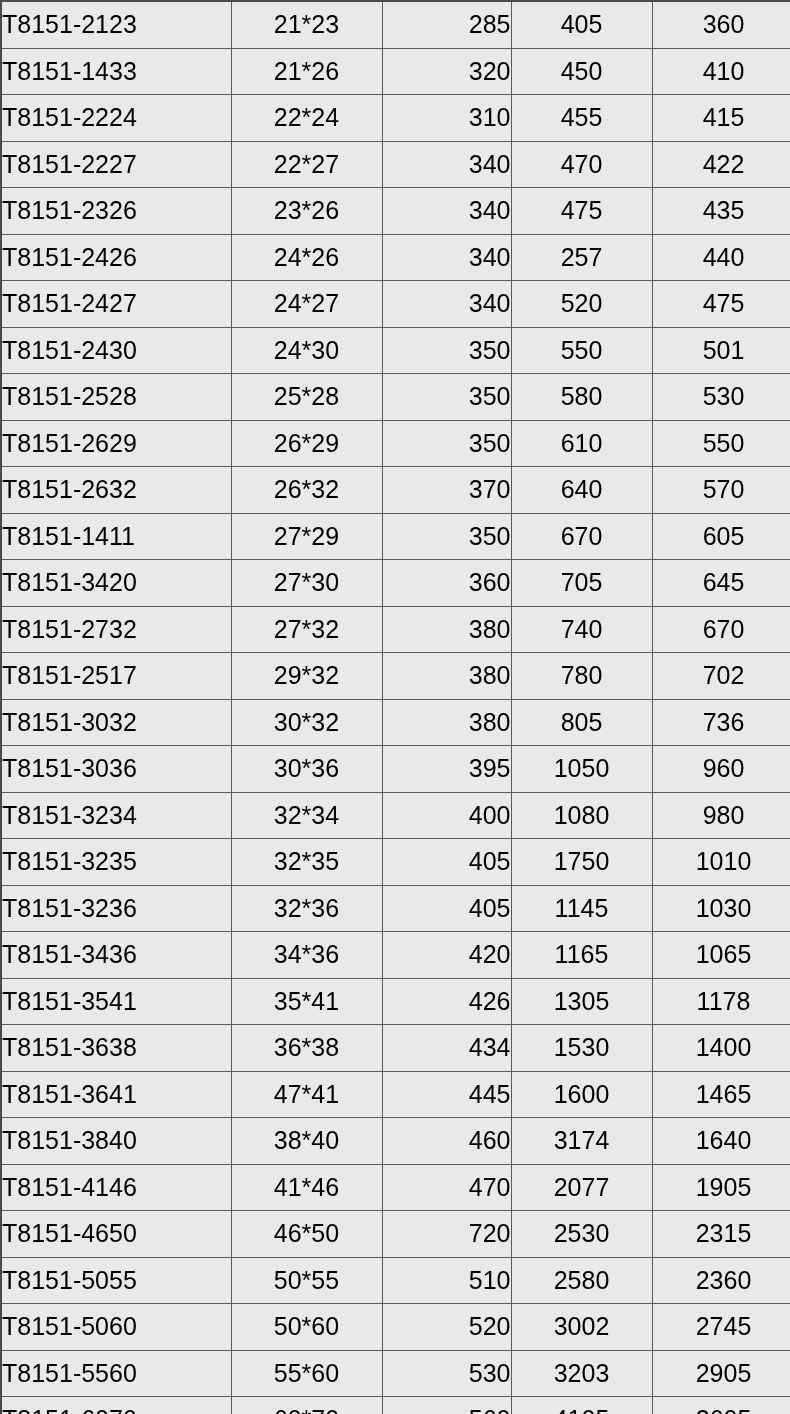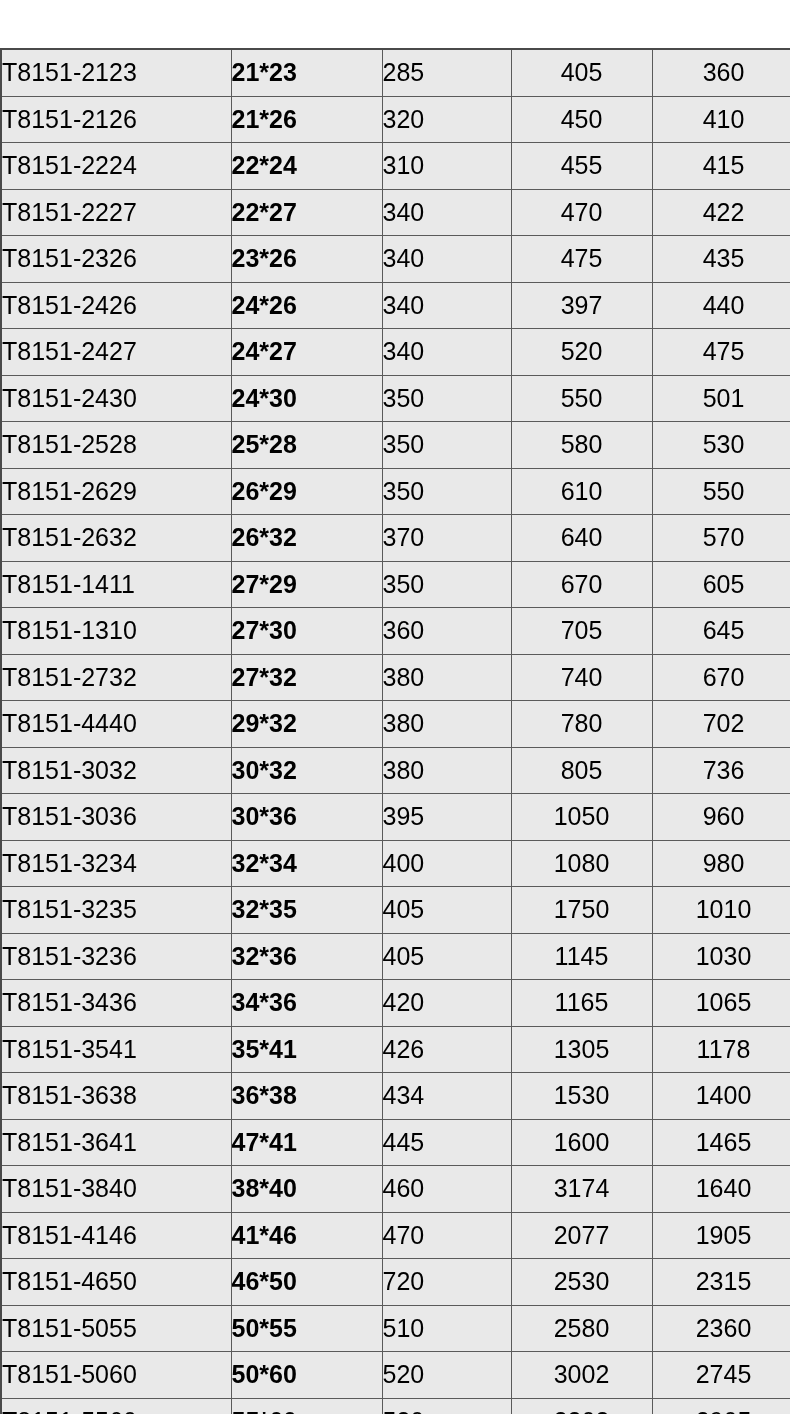--- a/index.html
+++ b/index.html
@@ -11,21 +11,20 @@
     width: 790px;
     height: 1414px;
     font-family: "Liberation Sans", sans-serif;
   }
   .sheet {
     width: 790px;
     height: 1108px;
     box-sizing: border-box;
     background: #ffffff;
     display: block;
-    margin-top: 48px;
   }
   table.spec {
     width: 790px;
     border-collapse: collapse;
     table-layout: fixed;
     background: #e8e8e8;
   }
   table.spec td {
     border: 1px solid #5a5a5a;
     height: 45.5px;
@@ -38,26 +37,25 @@
     white-space: nowrap;
   }
   td.c-model {
     width: 230px;
     text-align: left;
     padding-left: 12px;
     box-sizing: border-box;
   }
   td.c-size {
     width: 150px;
-    text-align: left;
-    font-weight: bold;
+    text-align: center;
   }
   td.c-v1 {
     width: 128px;
-    text-align: left;
+    text-align: right;
   }
   td.c-v2 {
     width: 140px;
     text-align: center;
   }
   td.c-v3 {
     width: 142px;
     text-align: center;
   }
   
@@ -75,21 +73,21 @@
   <table class="spec">
     <tbody>
         <tr>
           <td class="c-model">T8151-2123</td>
           <td class="c-size">21*23</td>
           <td class="c-v1">285</td>
           <td class="c-v2">405</td>
           <td class="c-v3">360</td>
         </tr>
         <tr>
-          <td class="c-model">T8151-2126</td>
+          <td class="c-model">T8151-1433</td>
           <td class="c-size">21*26</td>
           <td class="c-v1">320</td>
           <td class="c-v2">450</td>
           <td class="c-v3">410</td>
         </tr>
         <tr>
           <td class="c-model">T8151-2224</td>
           <td class="c-size">22*24</td>
           <td class="c-v1">310</td>
           <td class="c-v2">455</td>
@@ -106,21 +104,21 @@
           <td class="c-model">T8151-2326</td>
           <td class="c-size">23*26</td>
           <td class="c-v1">340</td>
           <td class="c-v2">475</td>
           <td class="c-v3">435</td>
         </tr>
         <tr>
           <td class="c-model">T8151-2426</td>
           <td class="c-size">24*26</td>
           <td class="c-v1">340</td>
-          <td class="c-v2">397</td>
+          <td class="c-v2">257</td>
           <td class="c-v3">440</td>
         </tr>
         <tr>
           <td class="c-model">T8151-2427</td>
           <td class="c-size">24*27</td>
           <td class="c-v1">340</td>
           <td class="c-v2">520</td>
           <td class="c-v3">475</td>
         </tr>
         <tr>
@@ -152,35 +150,35 @@
           <td class="c-v3">570</td>
         </tr>
         <tr>
           <td class="c-model">T8151-1411</td>
           <td class="c-size">27*29</td>
           <td class="c-v1">350</td>
           <td class="c-v2">670</td>
           <td class="c-v3">605</td>
         </tr>
         <tr>
-          <td class="c-model">T8151-1310</td>
+          <td class="c-model">T8151-3420</td>
           <td class="c-size">27*30</td>
           <td class="c-v1">360</td>
           <td class="c-v2">705</td>
           <td class="c-v3">645</td>
         </tr>
         <tr>
           <td class="c-model">T8151-2732</td>
           <td class="c-size">27*32</td>
           <td class="c-v1">380</td>
           <td class="c-v2">740</td>
           <td class="c-v3">670</td>
         </tr>
         <tr>
-          <td class="c-model">T8151-4440</td>
+          <td class="c-model">T8151-2517</td>
           <td class="c-size">29*32</td>
           <td class="c-v1">380</td>
           <td class="c-v2">780</td>
           <td class="c-v3">702</td>
         </tr>
         <tr>
           <td class="c-model">T8151-3032</td>
           <td class="c-size">30*32</td>
           <td class="c-v1">380</td>
           <td class="c-v2">805</td>

